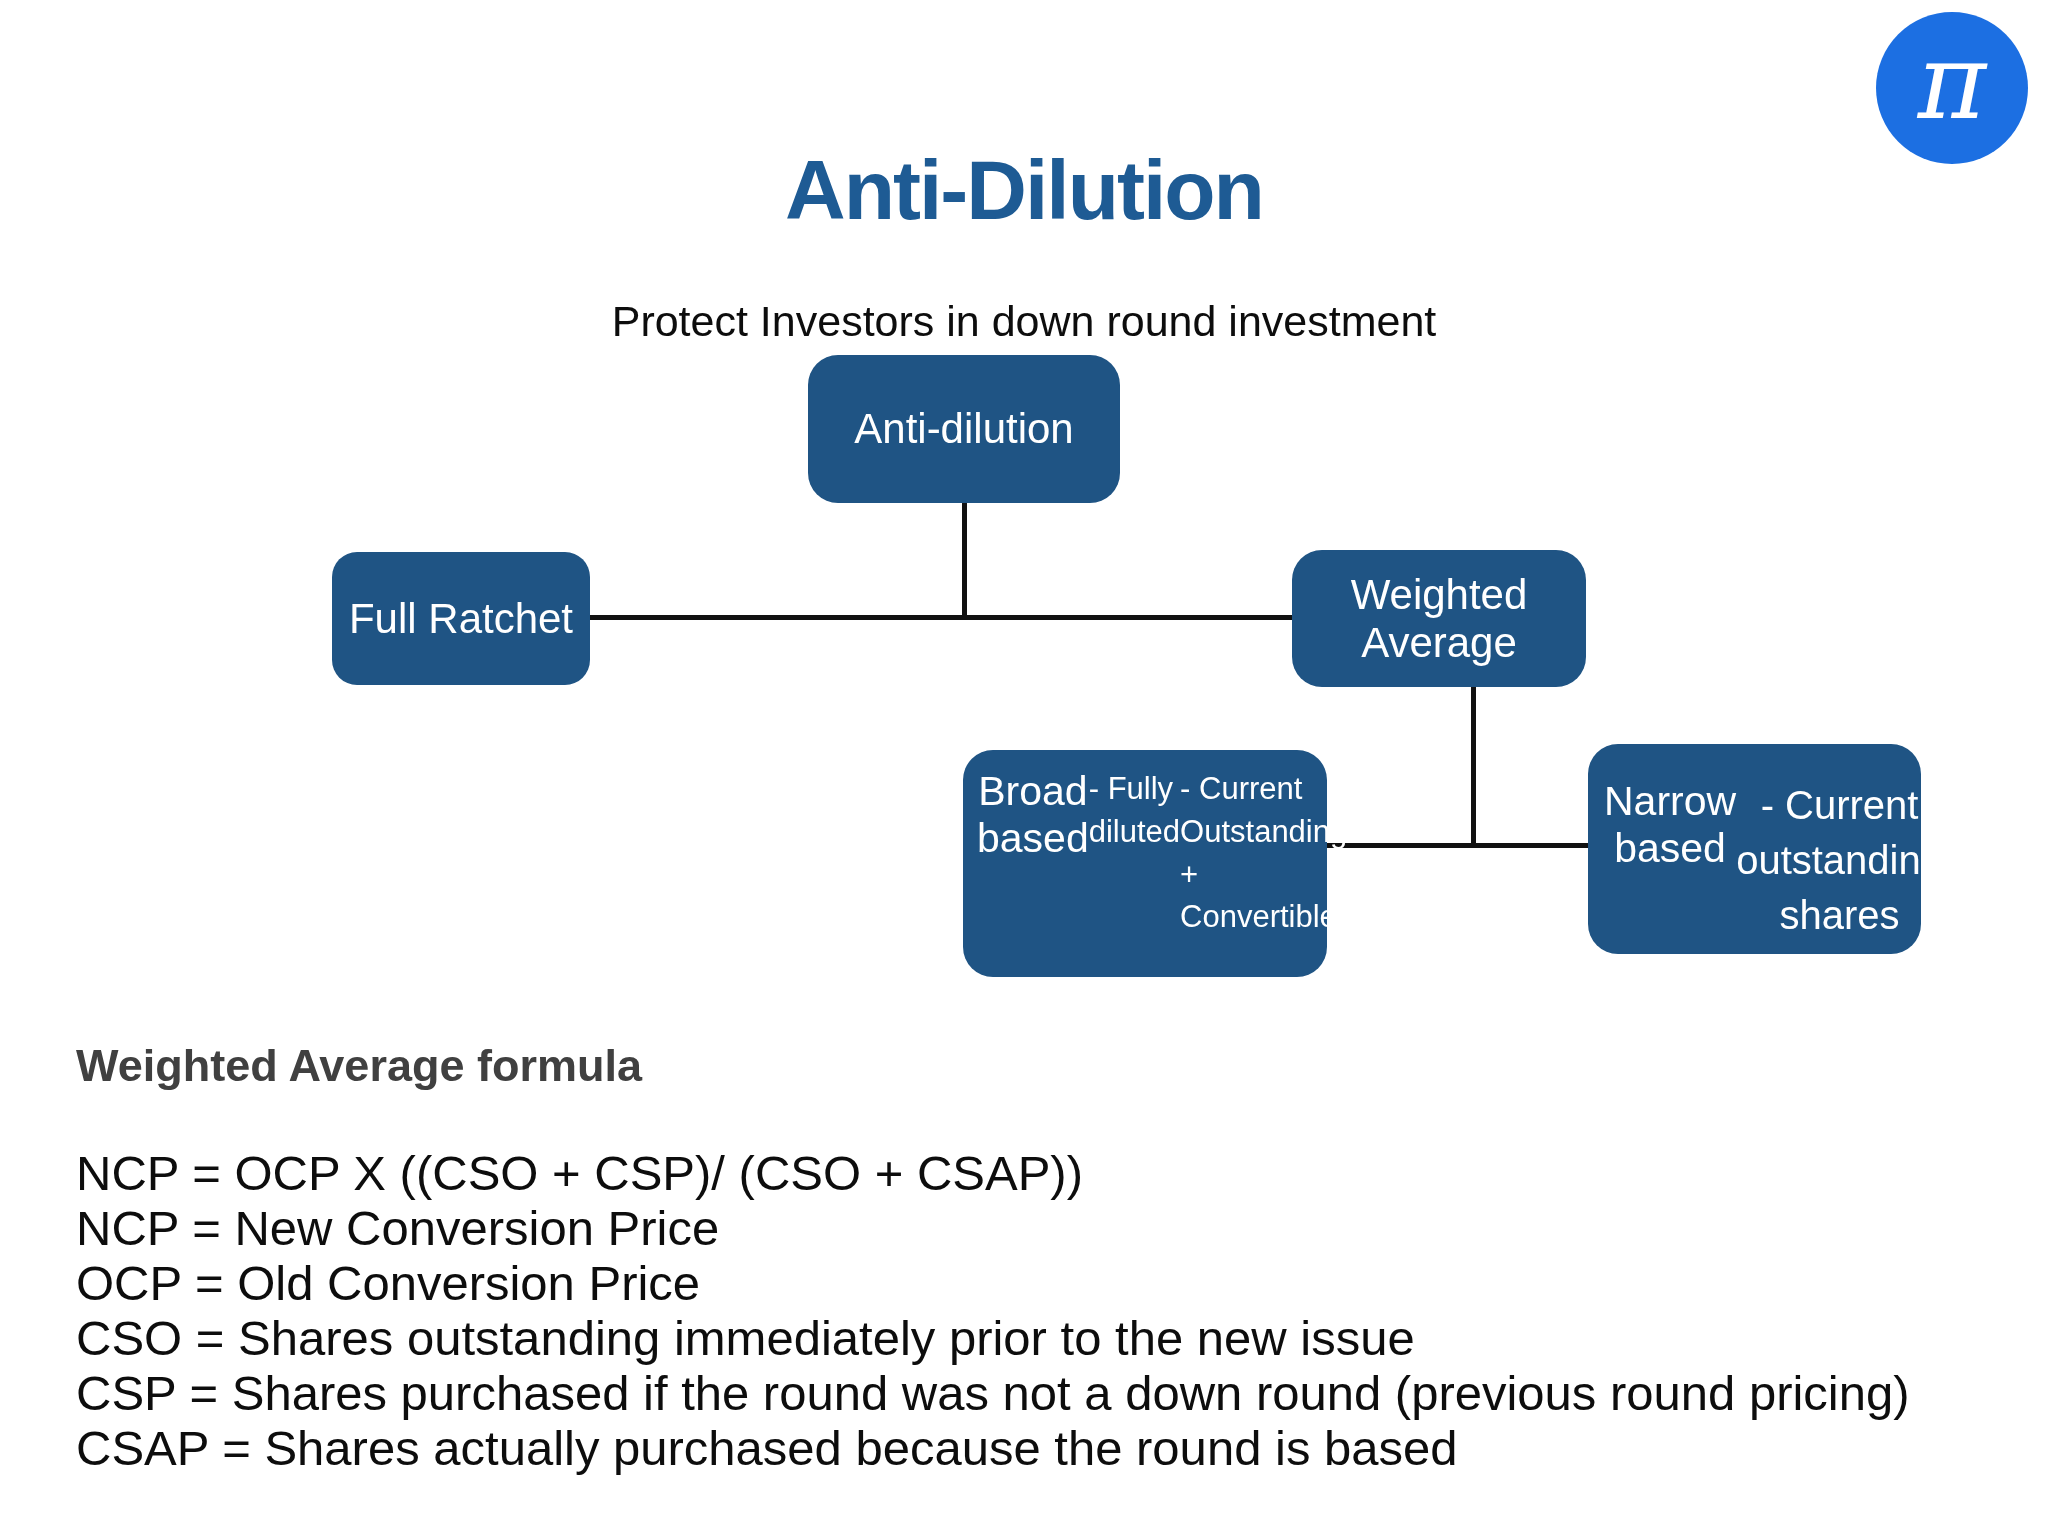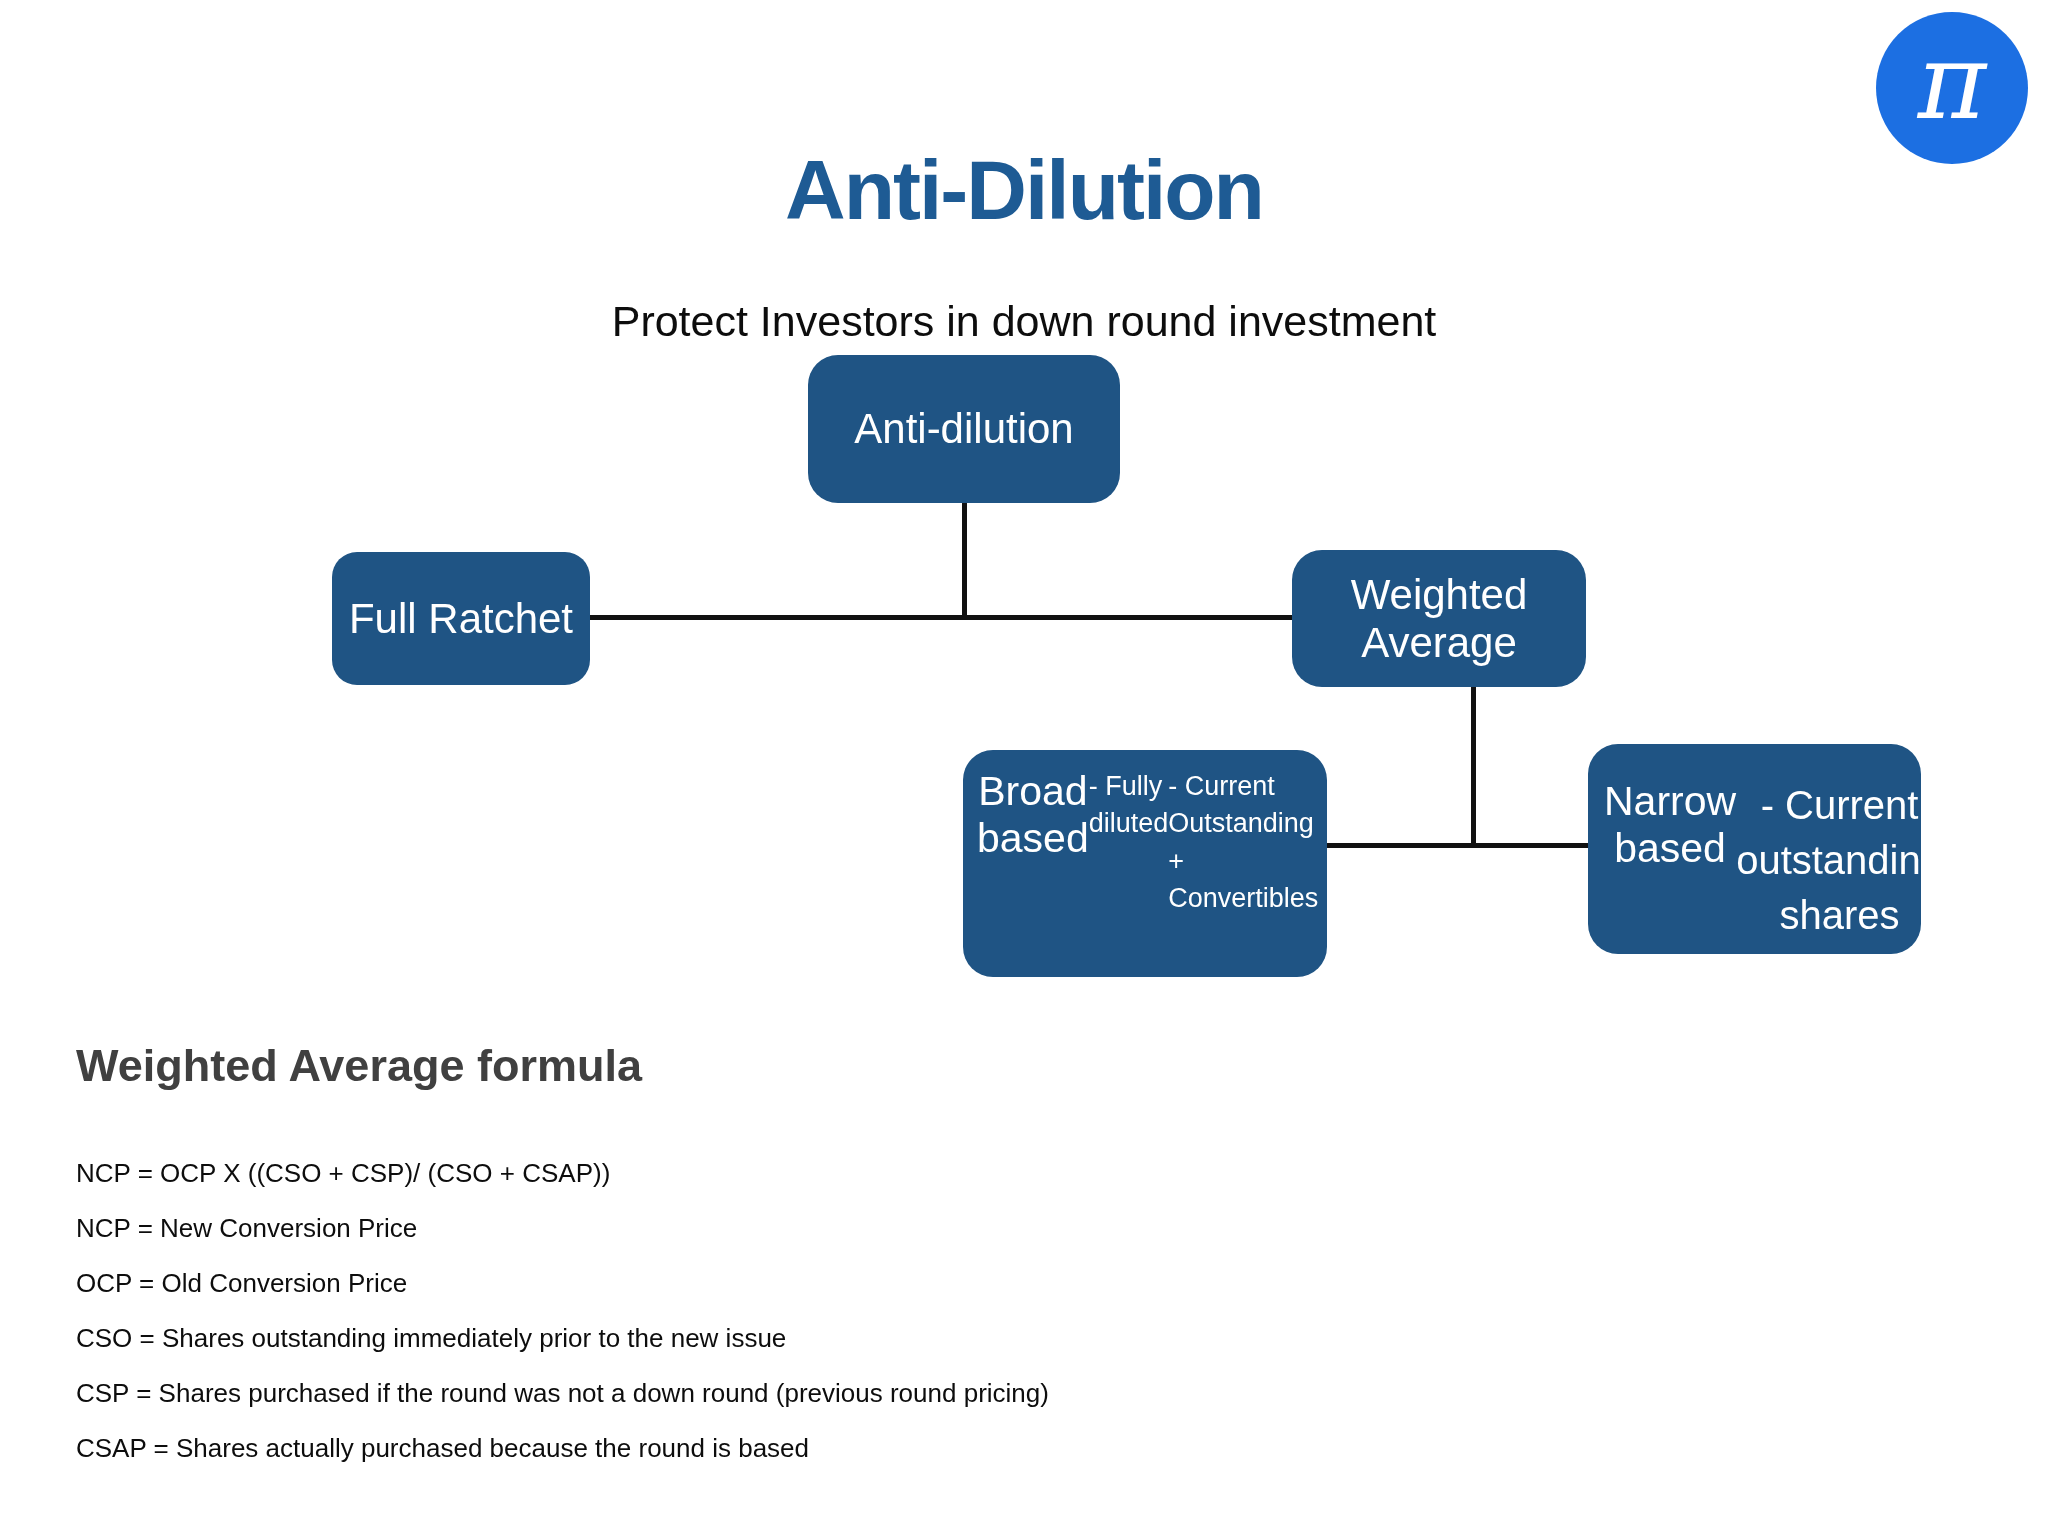--- a/index.html
+++ b/index.html
@@ -78,21 +78,21 @@
   }
   .node-broad  { left: 963px;  top: 750px; width: 364px; height: 227px; padding: 18px 14px 10px 14px; }
   .node-narrow { left: 1588px; top: 744px; width: 333px; height: 210px; padding: 34px 12px 10px 16px; }
   .node-detail .node-title {
     font-size: 41px;
     font-weight: 500;
     text-align: center;
     margin-bottom: 6px;
   }
   .node-detail .node-line {
-    font-size: 27px;
+    font-size: 31px;
     font-weight: 400;
     line-height: 1.38;
   }
   .node-narrow .node-line { font-size: 40px; text-align: center; }
 
   
   .conn { position: absolute; background: var(--line-black, #111111); }
   .conn-v1 { left: 962px;  top: 503px; width: 5px;   height: 117px; }
   .conn-h1 { left: 590px;  top: 615px; width: 708px; height: 5px;  }
   .conn-v2 { left: 1471px; top: 687px; width: 5px;   height: 161px; }
@@ -102,21 +102,21 @@
   .formula-heading {
     position: absolute;
     left: 76px; top: 1040px;
     font-size: 45px;
     font-weight: bold;
     color: #404040;
   }
   .formula-lines {
     position: absolute;
     left: 76px; top: 1146px;
-    font-size: 26px;
+    font-size: 49px;
     font-weight: 400;
     color: #0d0d0d;
     line-height: 55px;
     white-space: nowrap;
   }
 </style>
 </head>
 <body style="--node-blue: #1f5484; --title-blue: #1e5b94; --logo-blue: #1c6fe2; --line-black: #111111;">
 
 <div class="slide">

